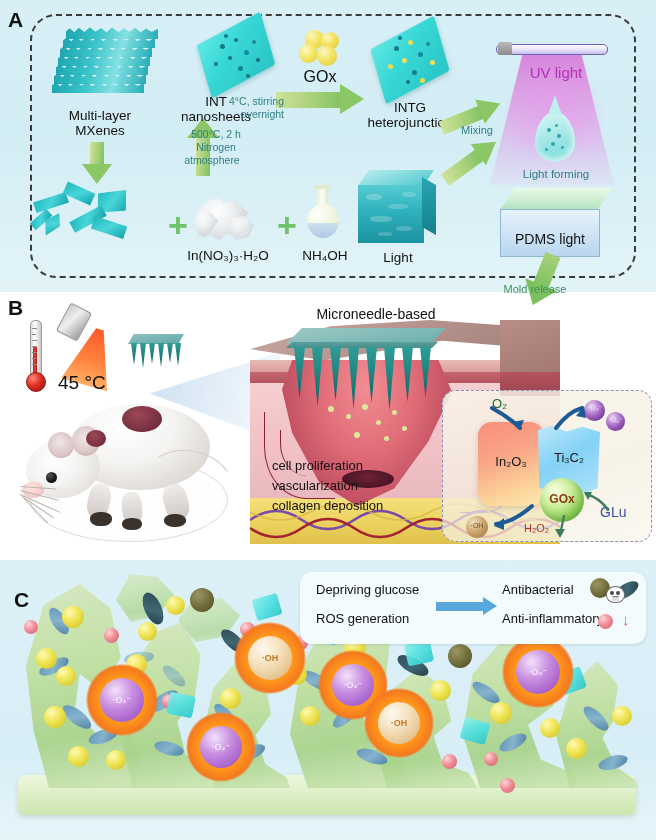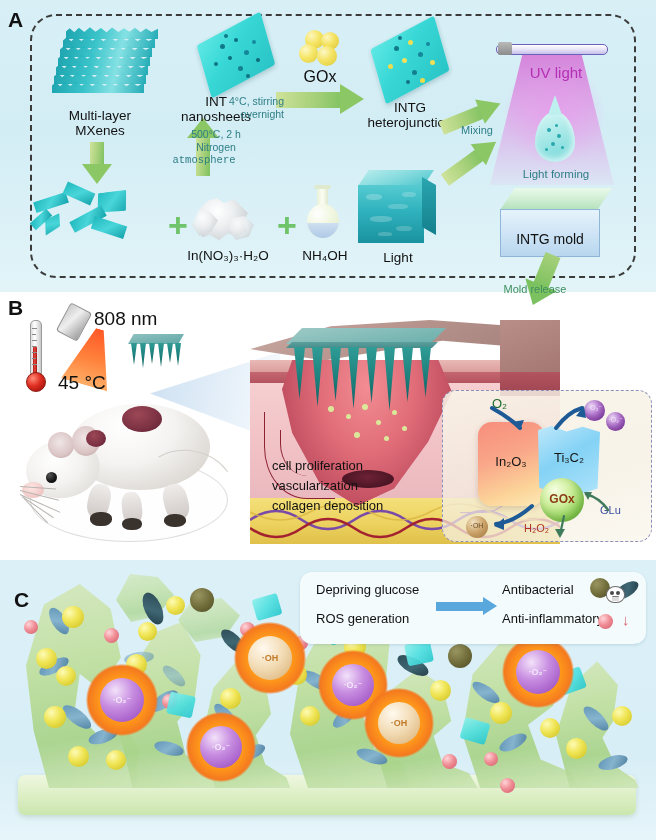--- a/index.html
+++ b/index.html
@@ -417,21 +417,21 @@
       <div class="dot" style="left:28px;top:40px;width:4px;height:4px;background:#0f7586;"></div>
       <div class="dot" style="left:52px;top:44px;width:5px;height:5px;background:#12808f;"></div>
       <div class="dot" style="left:70px;top:36px;width:4px;height:4px;background:#0d6a79;"></div>
       <div class="dot" style="left:38px;top:12px;width:4px;height:4px;background:#11798a;"></div>
       <div class="dot" style="left:60px;top:52px;width:4px;height:4px;background:#0f7383;"></div>
     </div>
     <div class="abs lbl nosel" style="left:166px;top:94px;width:100px;">INT</div>
     <div class="abs lbl nosel" style="left:156px;top:109px;width:120px;">nanosheets</div>
     <div class="abs lbl-teal nosel" style="left:156px;top:128px;width:120px;">500°C, 2 h</div>
     <div class="abs lbl-teal nosel" style="left:156px;top:141px;width:120px;">Nitrogen</div>
-    <div class="abs lbl-teal nosel" style="left:144px;top:154px;width:120px;font-family:Liberation Mono, monospace;">atmosphere</div>
+    <div class="abs lbl-teal nosel" style="left:152px;top:154px;width:120px;">atmosphere</div>
 
     <div class="abs" style="left:293px;top:30px;width:54px;height:40px;">
       <div class="dot" style="left:12px;top:0px;width:19px;height:19px;background:radial-gradient(circle at 34% 30%,#fdf6bd 0%,#f5e461 45%,#ddc83a 100%);"></div>
       <div class="dot" style="left:28px;top:2px;width:18px;height:18px;background:radial-gradient(circle at 34% 30%,#fdf6bd 0%,#f3e15c 45%,#d9c436 100%);"></div>
       <div class="dot" style="left:6px;top:14px;width:19px;height:19px;background:radial-gradient(circle at 34% 30%,#fdf8c6 0%,#f6e667 45%,#dfcb3d 100%);"></div>
       <div class="dot" style="left:24px;top:16px;width:20px;height:20px;background:radial-gradient(circle at 34% 30%,#fdf8c6 0%,#f4e362 45%,#dcc838 100%);"></div>
     </div>
     <div class="abs lbl-b nosel" style="left:290px;top:68px;width:60px;font-size:16px;">GOx</div>
 
     <div class="abs" style="left:276px;top:84px;width:96px;height:30px;">
@@ -496,21 +496,21 @@
       <div class="dot" style="left:26px;top:34px;width:3px;height:3px;background:#2aa8ad;"></div>
       <div class="dot" style="left:10px;top:36px;width:3px;height:3px;background:#2aa8ad;"></div>
       <div class="dot" style="left:20px;top:12px;width:3px;height:3px;background:#2aa8ad;"></div>
     </div>
     <div class="abs lbl-teal nosel" style="left:500px;top:168px;width:112px;font-size:11.5px;">Light forming</div>
 
     <div class="abs" style="left:500px;top:188px;width:118px;height:68px;">
       <div class="pdms-top" style="left:0px;top:0px;width:112px;height:22px;"></div>
       <div class="pdms-body" style="left:0px;top:21px;width:98px;height:46px;"></div>
     </div>
-    <div class="abs lbl nosel" style="left:498px;top:232px;width:104px;font-size:14px;">INTG mold</div>
+    <div class="abs lbl nosel" style="left:498px;top:232px;width:104px;font-size:14px;">PDMS light</div>
 
     <div class="abs" style="left:520px;top:256px;width:60px;height:56px;transform:rotate(22deg);z-index:6;">
       <div class="arrow-green" style="left:14px;top:0px;width:16px;height:36px;background:linear-gradient(180deg,#a6d07a,#7cc15f);"></div>
       <div class="abs" style="left:5px;top:32px;width:0;height:0;border-left:17px solid transparent;border-right:17px solid transparent;border-top:22px solid #7cc15f;"></div>
     </div>
   </div>
 
   <div class="abs nosel" style="left:470px;top:283px;width:130px;text-align:center;font-size:11px;color:#3f8f5e;z-index:8;">Mold release</div>
 
   <div class="abs" id="panelB">
@@ -526,21 +526,20 @@
       <div class="tick" style="left:8px;top:26px;width:4px;"></div>
       <div class="tick" style="left:8px;top:32px;width:5px;"></div>
       <div class="tick" style="left:8px;top:38px;width:4px;"></div>
       <div class="tick" style="left:8px;top:44px;width:5px;"></div>
     </div>
 
     <div class="abs" style="left:60px;top:14px;width:110px;height:90px;">
       <div class="laser-head" style="left:2px;top:0px;"></div>
       <div class="laser-beam" style="left:8px;top:22px;width:48px;height:58px;"></div>
     </div>
-    <div class="abs nosel" style="left:94px;top:16px;width:120px;font-size:19px;color:#111;">808 nm</div>
     <div class="abs nosel" style="left:58px;top:80px;width:90px;font-size:19px;color:#111;">45 °C</div>
 
     <div class="abs" style="left:128px;top:42px;width:58px;height:34px;">
       <div class="mn-patch-top" style="left:0px;top:0px;width:56px;height:10px;"></div>
       <div class="needle" style="left:3px;top:9px;width:6px;height:22px;"></div>
       <div class="needle" style="left:12px;top:9px;width:6px;height:25px;"></div>
       <div class="needle" style="left:21px;top:9px;width:6px;height:21px;"></div>
       <div class="needle" style="left:30px;top:9px;width:6px;height:24px;"></div>
       <div class="needle" style="left:39px;top:9px;width:6px;height:20px;"></div>
       <div class="needle" style="left:47px;top:9px;width:6px;height:23px;"></div>
@@ -612,20 +611,21 @@
       <div class="dot" style="left:78px;top:104px;width:6px;height:6px;background:#dbe89a;"></div>
       <div class="dot" style="left:96px;top:112px;width:5px;height:5px;background:#dbe89a;"></div>
       <div class="dot" style="left:112px;top:102px;width:6px;height:6px;background:#dbe89a;"></div>
       <div class="dot" style="left:126px;top:118px;width:5px;height:5px;background:#dbe89a;"></div>
       <div class="dot" style="left:104px;top:130px;width:6px;height:6px;background:#dbe89a;"></div>
       <div class="dot" style="left:142px;top:108px;width:5px;height:5px;background:#dbe89a;"></div>
       <div class="dot" style="left:134px;top:134px;width:5px;height:5px;background:#dbe89a;"></div>
       <div class="dot" style="left:152px;top:124px;width:5px;height:5px;background:#dbe89a;"></div>
     </div>
 
+    <div class="abs nosel" style="left:276px;top:14px;width:200px;text-align:center;font-size:14px;color:#111;line-height:1.2;">Microneedle-based</div>
 
     <div class="abs nosel" style="left:272px;top:166px;font-size:13px;color:#111;">cell proliferation</div>
     <div class="abs nosel" style="left:272px;top:186px;font-size:13px;color:#111;">vascularization</div>
     <div class="abs nosel" style="left:272px;top:206px;font-size:13px;color:#111;">collagen deposition</div>
 
     <div id="mechbox" style="left:442px;top:98px;width:208px;height:150px;"></div>
 
     <div class="in2o3" style="left:478px;top:130px;width:66px;height:84px;"></div>
     <div class="abs nosel" style="left:478px;top:162px;width:66px;text-align:center;font-size:13px;color:#151515;">In₂O₃</div>
 
@@ -652,21 +652,21 @@
 
     <div class="oh-ball" style="left:466px;top:224px;width:22px;height:22px;"></div>
     <div class="abs nosel" style="left:466px;top:230px;width:22px;text-align:center;font-size:7px;color:#6b4a1e;">·OH</div>
     <svg class="abs" style="left:484px;top:208px;" width="56" height="34">
       <path d="M48,6 Q30,22 12,24" fill="none" stroke="#1d5a96" stroke-width="4" stroke-linecap="round"></path>
       <polygon points="10,26 20,18 20,30" fill="#1d5a96"></polygon>
     </svg>
 
     <div class="abs nosel" style="left:524px;top:230px;font-size:11px;color:#b0361f;">H₂O₂</div>
 
-    <div class="abs nosel" style="left:600px;top:212px;font-size:11px;color:#3a4fa0;">GLu</div>
+    <div class="abs nosel" style="left:600px;top:212px;font-size:14px;color:#3a4fa0;">GLu</div>
     <svg class="abs" style="left:578px;top:194px;" width="40" height="36">
       <path d="M30,24 Q22,12 8,8" fill="none" stroke="#3f7a5c" stroke-width="2.4" stroke-linecap="round"></path>
       <polygon points="6,6 14,6 10,14" fill="#3f7a5c"></polygon>
     </svg>
     <svg class="abs" style="left:552px;top:222px;" width="30" height="28">
       <path d="M12,2 Q10,12 8,20" fill="none" stroke="#3f7a5c" stroke-width="2.2" stroke-linecap="round"></path>
       <polygon points="8,24 3,15 13,15" fill="#3f7a5c"></polygon>
     </svg>
   </div>
 

